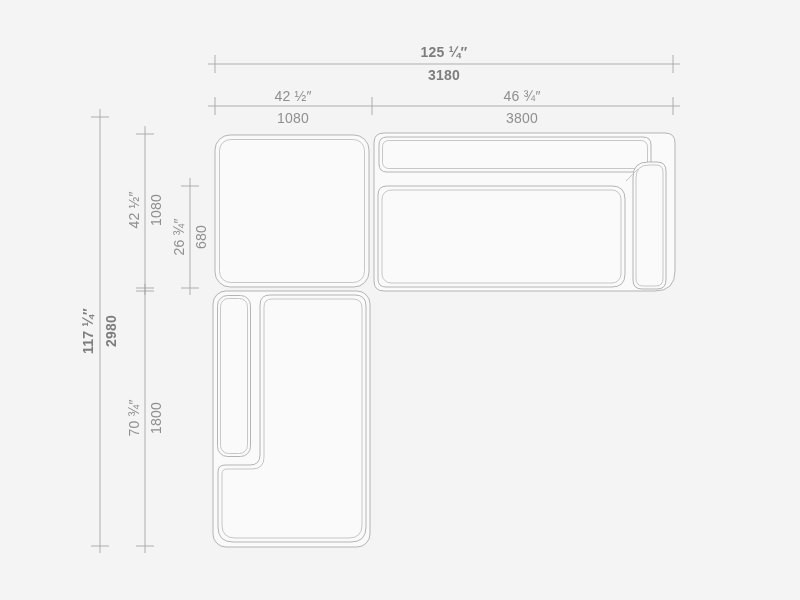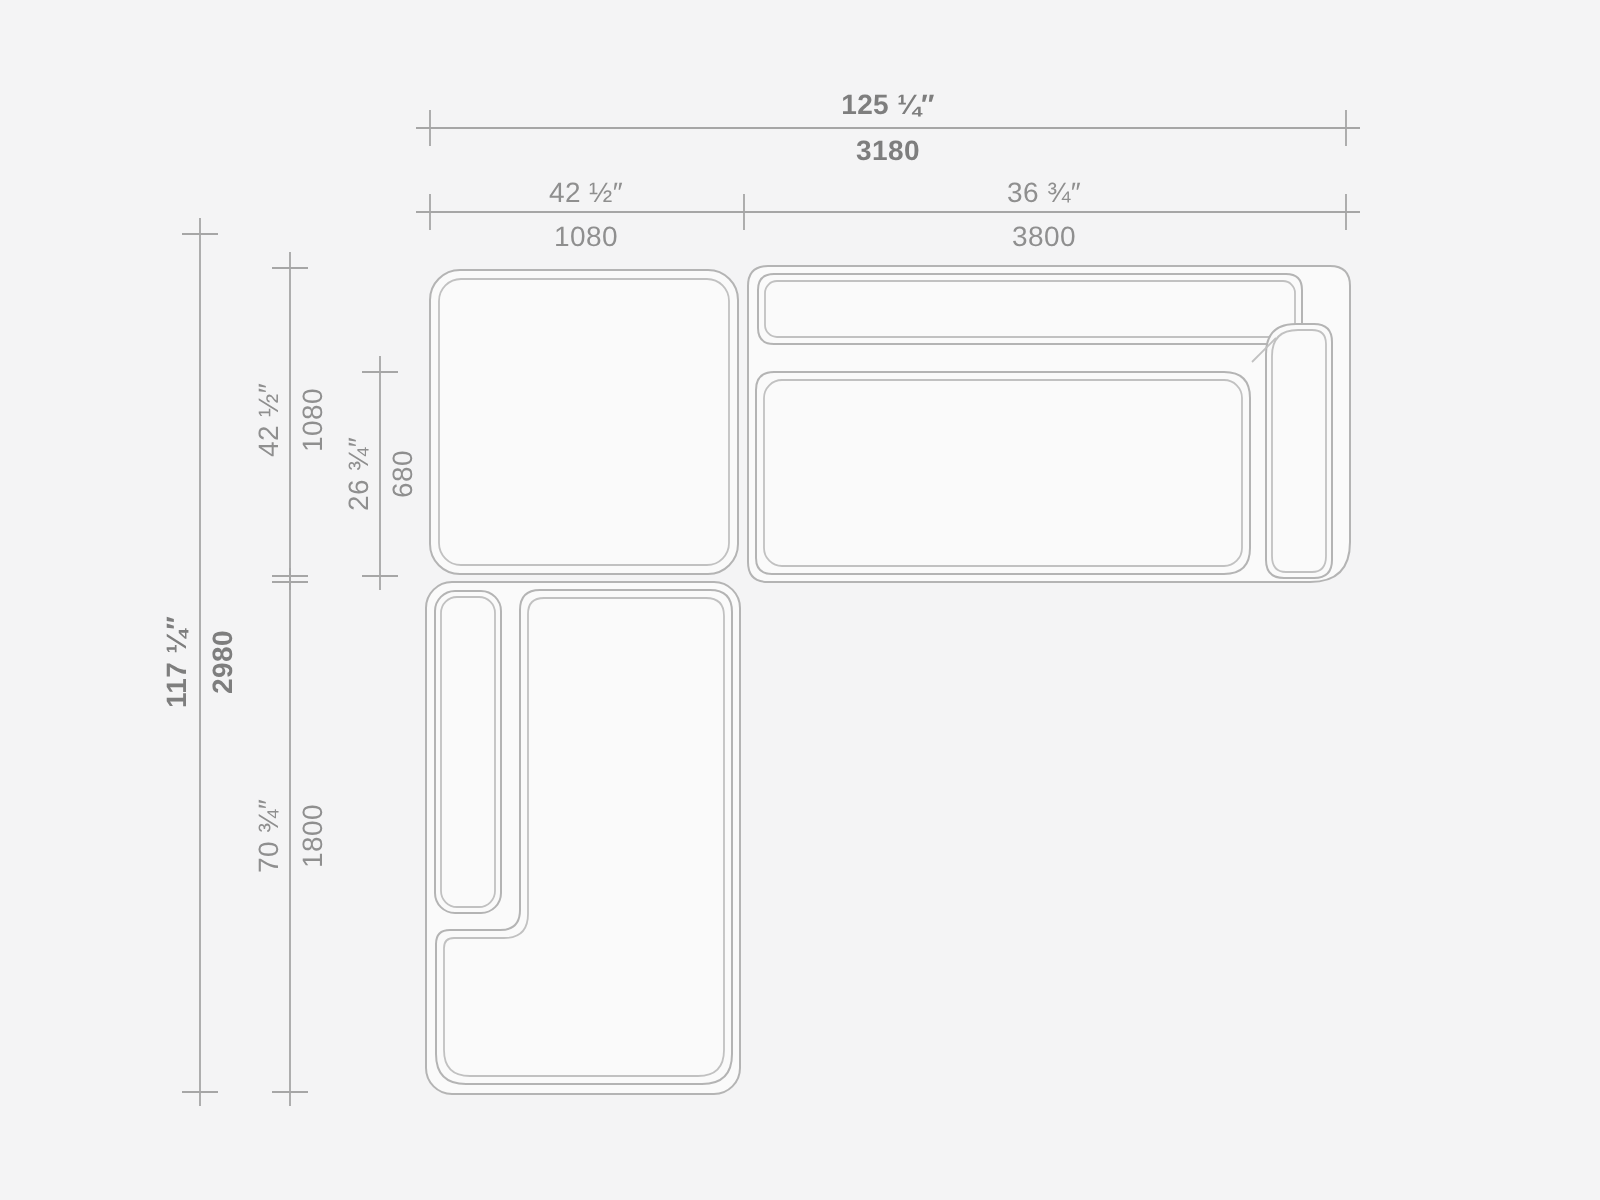--- a/index.html
+++ b/index.html
@@ -96,21 +96,21 @@
       <line class="dim" x1="136" y1="546" x2="154" y2="546"></line>
     </g>
   </svg>
 
   <div class="lbl bold" style="left:444px;top:52px">125 ¼″</div>
   <div class="lbl bold" style="left:444px;top:75px">3180</div>
 
   <div class="lbl" style="left:293px;top:96px">42 ½″</div>
   <div class="lbl" style="left:293px;top:118px">1080</div>
 
-  <div class="lbl" style="left:522px;top:96px">36 ¾″</div>
+  <div class="lbl" style="left:522px;top:96px">46 ¾″</div>
   <div class="lbl" style="left:522px;top:118px">3800</div>
 
   <div class="lbl vert bold" style="left:88px;top:331px">117 ¼″</div>
   <div class="lbl vert bold" style="left:111px;top:331px">2980</div>
 
   <div class="lbl vert" style="left:134px;top:210px">42 ½″</div>
   <div class="lbl vert" style="left:156px;top:210px">1080</div>
 
   <div class="lbl vert" style="left:179px;top:237px">26 ¾″</div>
   <div class="lbl vert" style="left:201px;top:237px">680</div>

